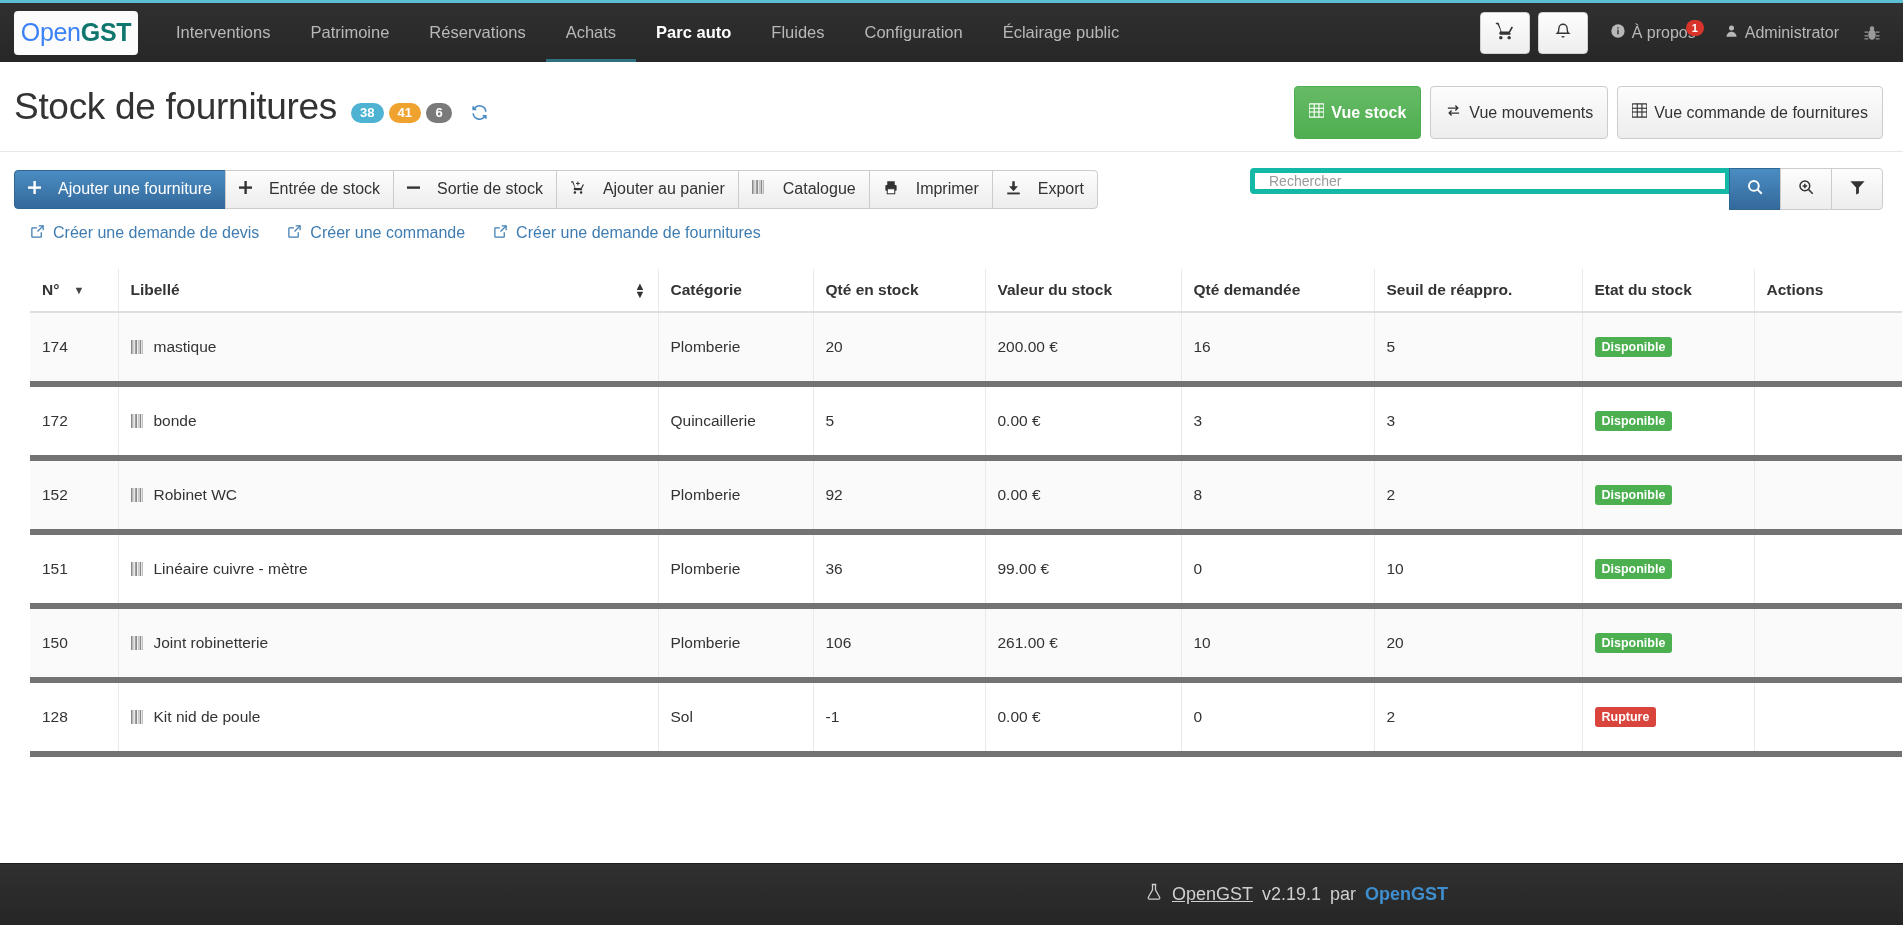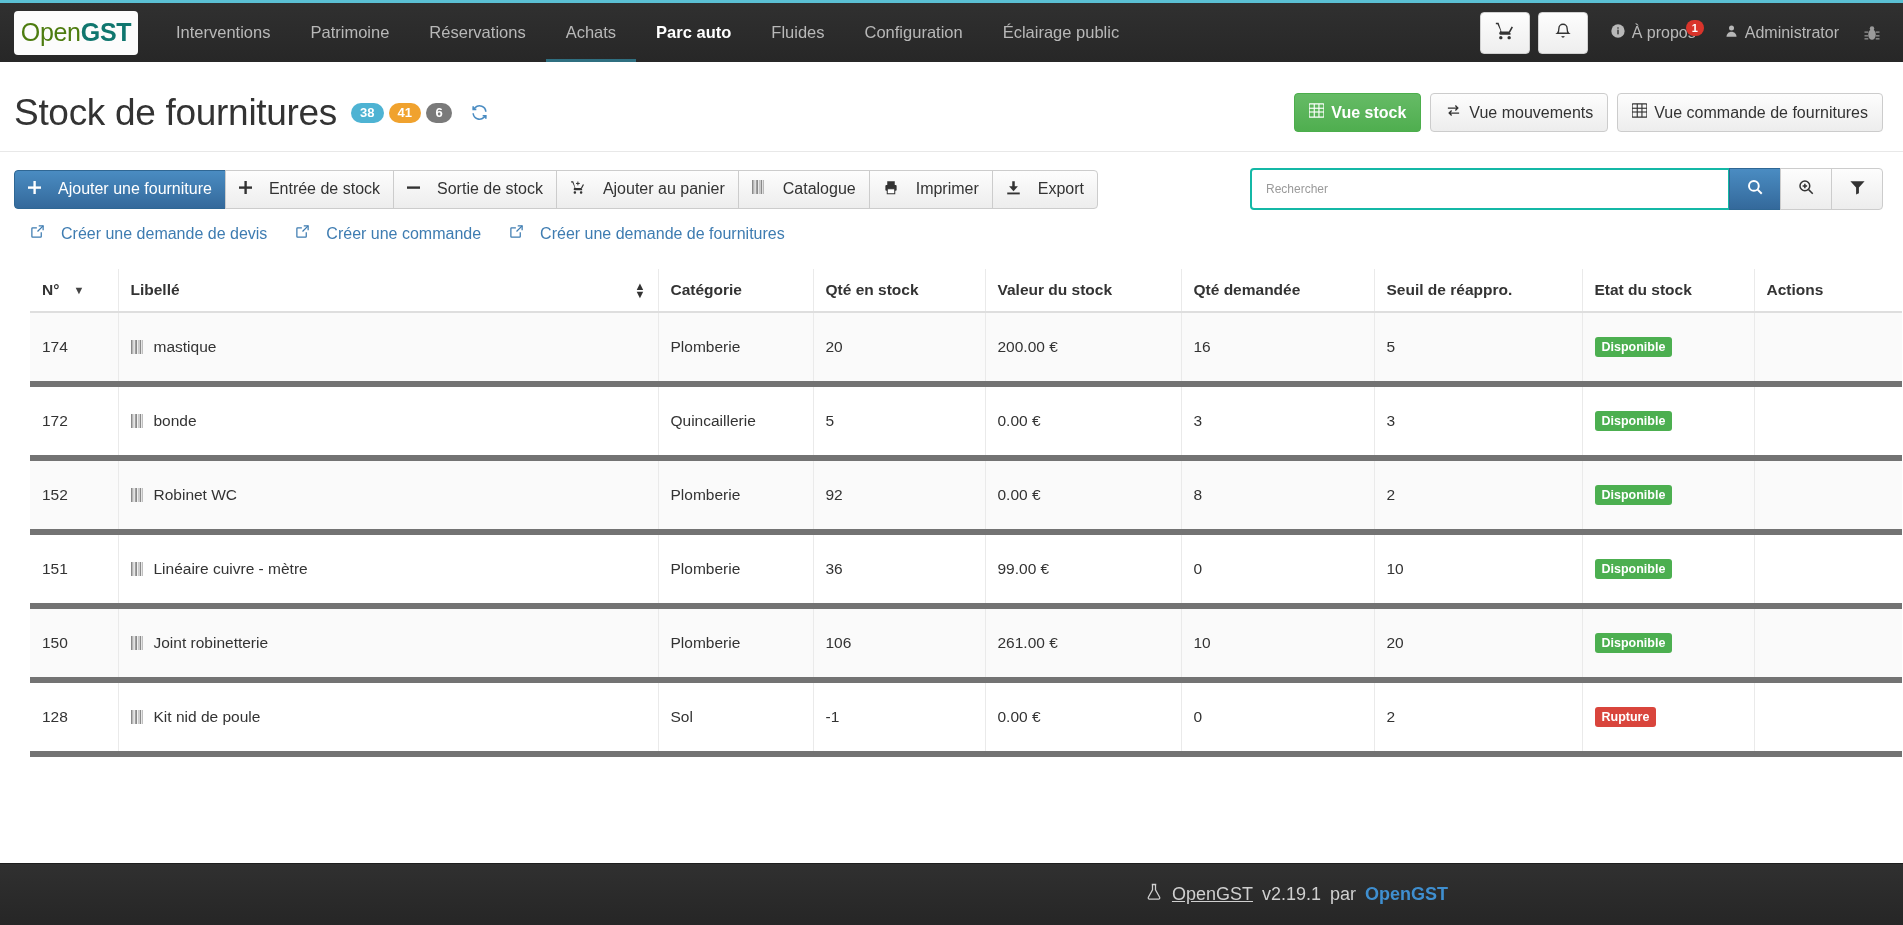--- a/index.html
+++ b/index.html
@@ -28,21 +28,21 @@
     background: #fcfcfc;
     border-radius: 4px;
     display: flex;
     align-items: center;
     justify-content: center;
     font-size: 25px;
     letter-spacing: -0.3px;
     flex: 0 0 auto;
     margin-right: 18px;
   }
-  .brand .open { color: #4d7c0f; }
+  .brand .open { color: #3b82f6; }
   .brand .gst { color: #0f766e; font-weight: bold; }
 
   .nav-items { display: flex; align-items: center; height: 59px; }
   .nav-item {
     color: #b8b8b8;
     font-size: 16.5px;
     padding: 0 20px;
     height: 59px;
     line-height: 59px;
     white-space: nowrap;
@@ -86,21 +86,21 @@
     font-size: 11px;
     border-radius: 9px;
     padding: 1px 6px;
     line-height: 14px;
     font-weight: bold;
   }
   .bug-icon { color: #9a9a9a; padding: 0 8px 0 10px; cursor: pointer; display:flex; align-items:center;}
 
   
   .page-head {
-    display: flex; align-items: center;
+    display: flex; 
     padding: 24px 20px 12px 14px;
     border-bottom: 1px solid #e8e8e8;
     height: 90px;
   }
   .page-title {
     font-size: 37px;
     font-weight: normal;
     color: #333;
     letter-spacing: -0.3px;
     white-space: nowrap;
@@ -156,25 +156,25 @@
   .tbtn.primary {
     background: #3e7cb1;
     background-image: linear-gradient(to bottom,#4a8cc2 0%,#34699b 100%);
     border-color: #2f6794;
     color: #fff;
   }
 
   .search-wrap { margin-left: auto; display: flex; }
   .search-input {
     width: 480px;
-    height: 42px;
-    border: 2px solid #14b8a6;
+    height: 26px;
+    border: 5px solid #14b8a6;
     border-radius: 4px 0 0 4px;
     padding: 0 14px;
-    font-size: 12px;
+    font-size: 14px;
     color: #333;
     font-family: "Liberation Sans", sans-serif;
     outline: none;
   }
   .search-input::placeholder { color: #9a9a9a; }
   .sbtn {
     width: 52px; height: 42px;
     border: 1px solid #ccc;
     background: linear-gradient(to bottom,#fdfdfd 0%,#ededed 100%);
     display: flex; align-items: center; justify-content: center;
@@ -185,21 +185,21 @@
     background: #3e7cb1;
     background-image: linear-gradient(to bottom,#4a8cc2 0%,#34699b 100%);
     border-color: #2f6794; color: #fff;
   }
   .sbtn.last { border-radius: 0 4px 4px 0; }
 
   
   .links-row { display: flex; gap: 28px; padding: 14px 0 0 30px; }
   .ext-link {
     color: #3e7cb1; font-size: 16px; text-decoration: none;
-    display: flex; align-items: center; gap: 16px; cursor: pointer;
+    display: flex; gap: 8px; cursor: pointer;
     white-space: nowrap;
   }
 
   
   .table-wrap { padding: 26px 20px 0 30px; }
   table { border-collapse: collapse; width: 1872px; table-layout: fixed; }
   thead th {
     text-align: left;
     font-size: 15.5px;
     font-weight: bold;

